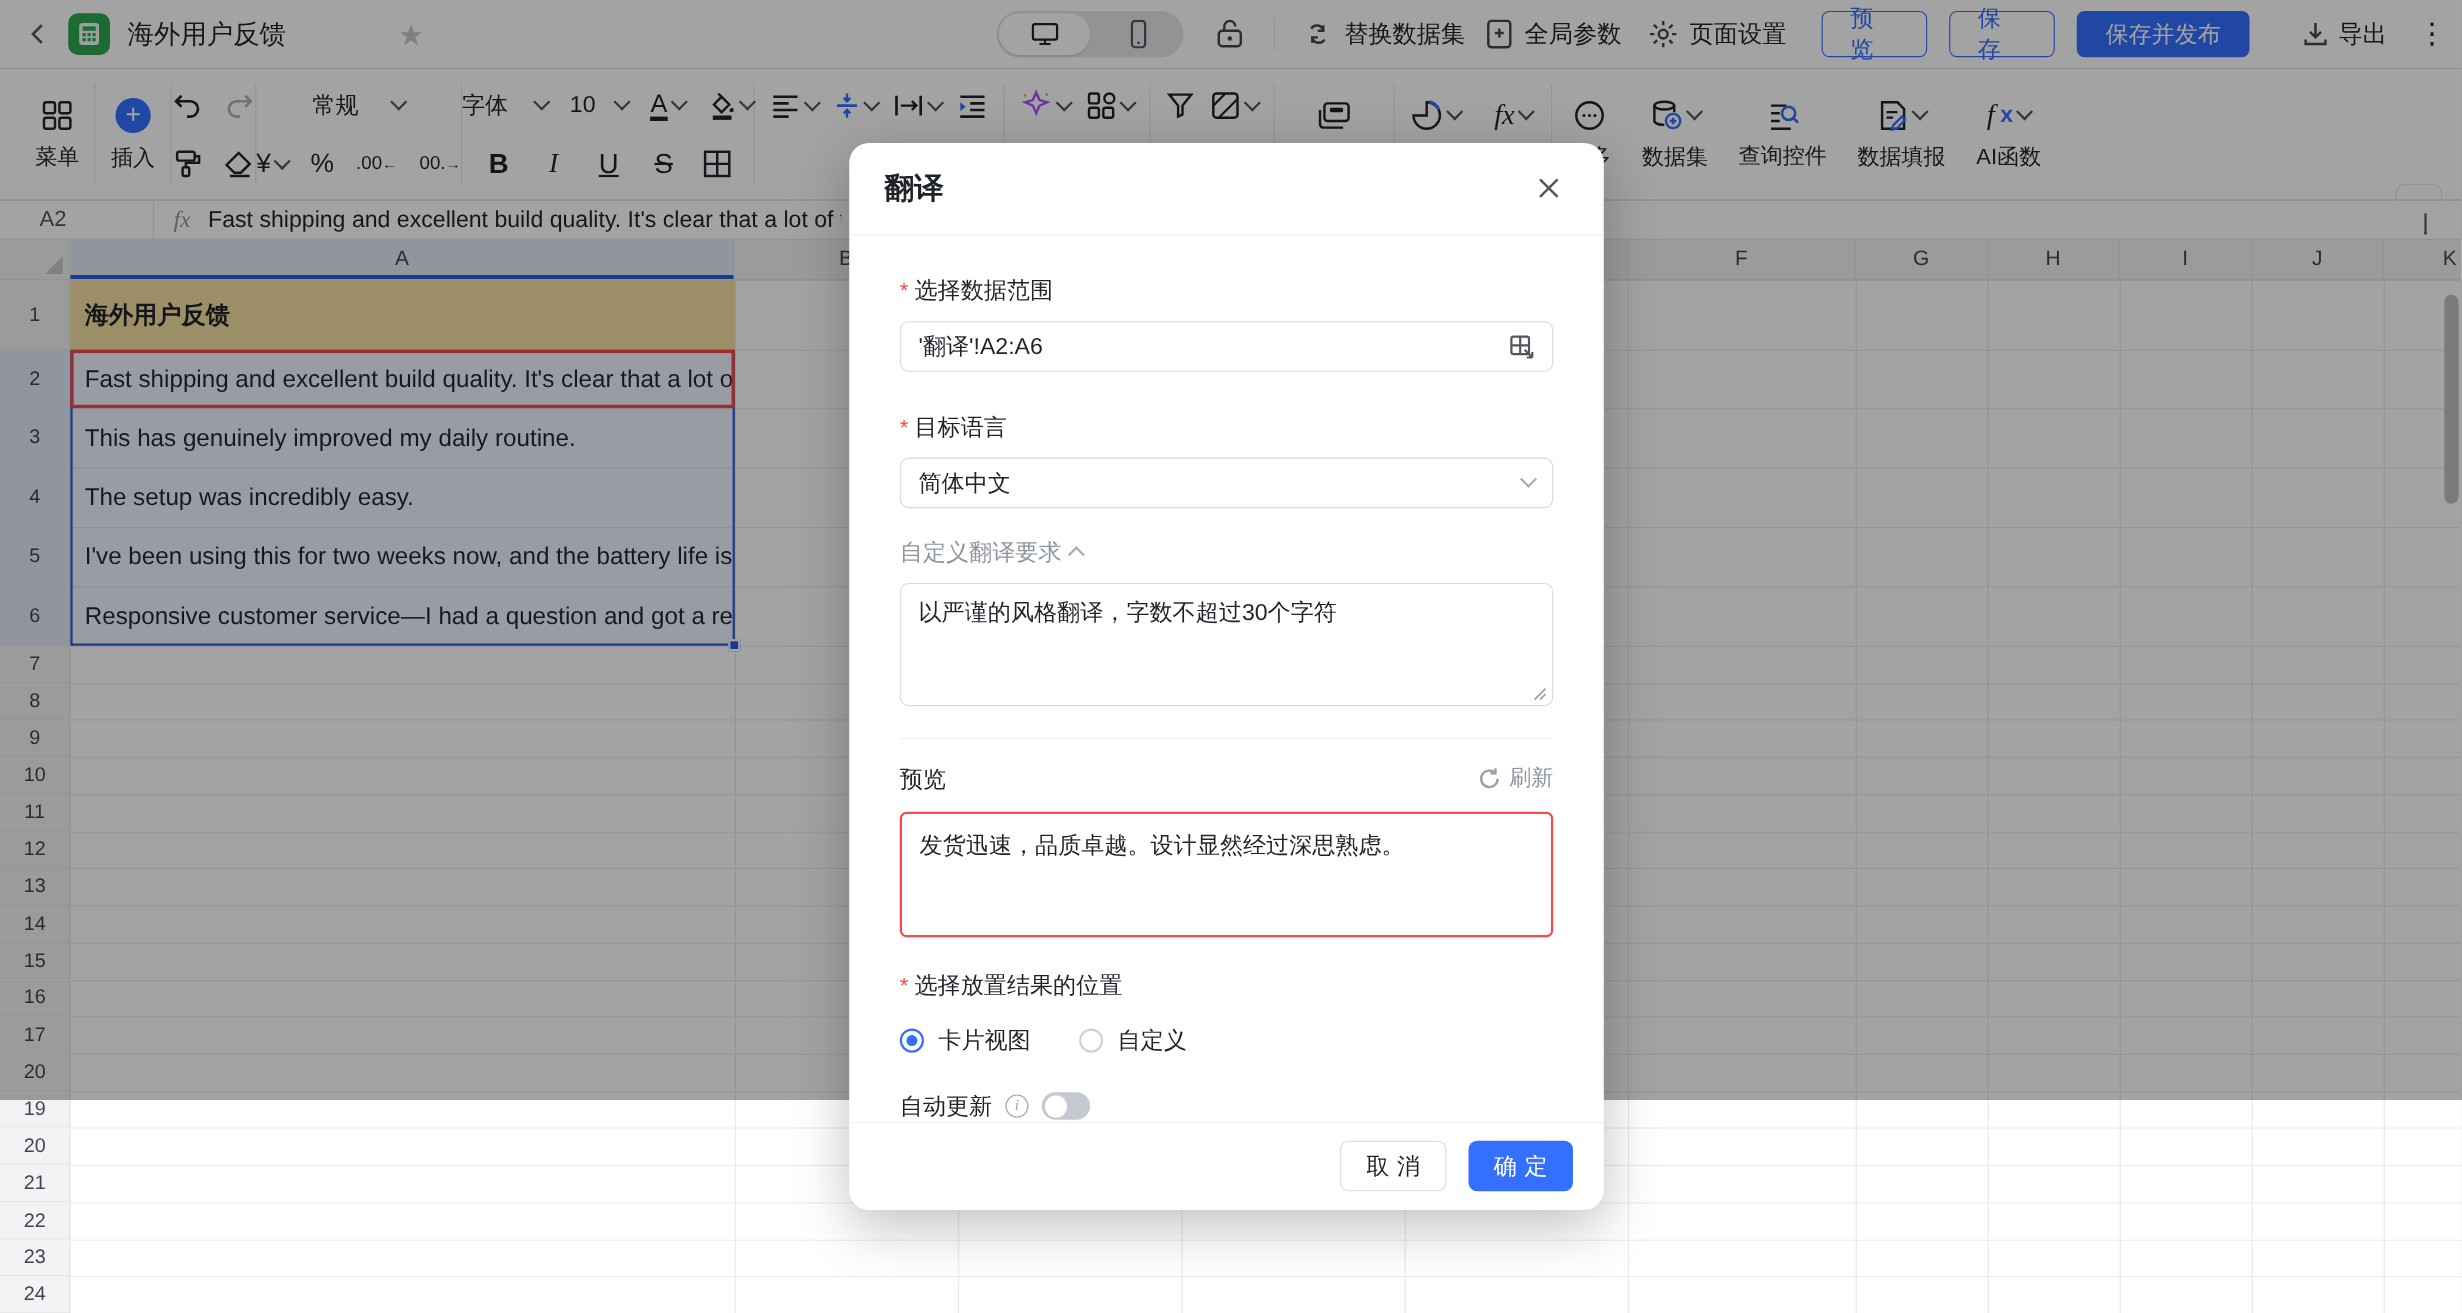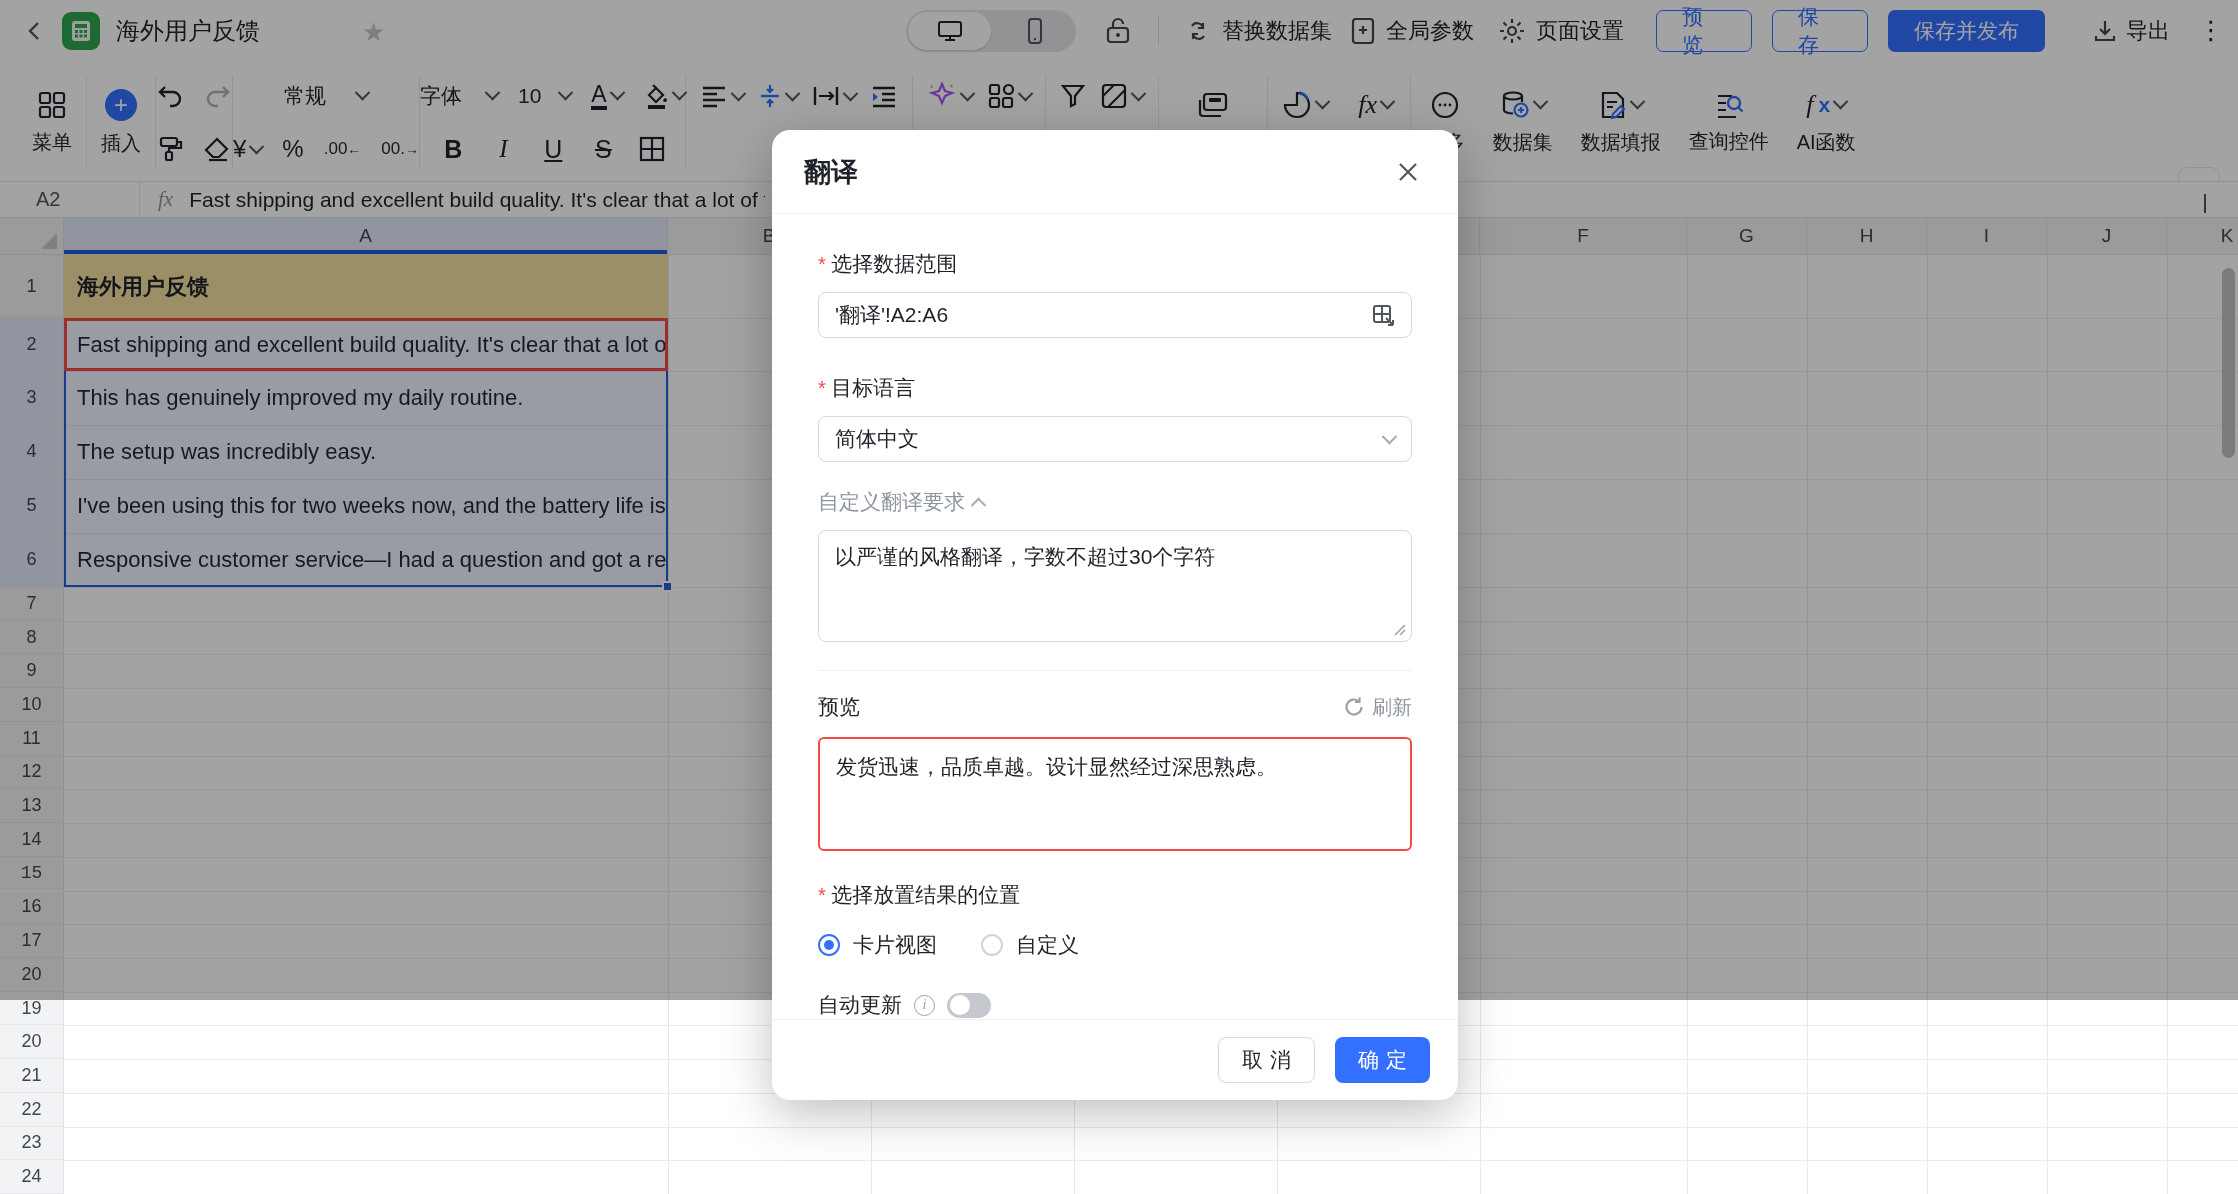--- a/index.html
+++ b/index.html
@@ -410,37 +410,37 @@
             <ellipse cx="13" cy="6" rx="9" ry="3.5" fill="none" stroke="#1f2329" stroke-width="2.2"></ellipse>
             <path d="M4 6 v14 c0 2 4 3.5 9 3.5 M22 6 v6" fill="none" stroke="#1f2329" stroke-width="2.2"></path>
             <circle cx="21" cy="20" r="6.5" fill="none" stroke="#3370ff" stroke-width="2.2"></circle>
             <path d="M21 17 v6 M18 20 h6" stroke="#3370ff" stroke-width="2.2"></path>
           </svg>
           <span class="chev"></span>
         </span>
       <span class="lab">数据集</span>
     </div>
     <div class="grp big">
+      <svg width="30" height="28" viewBox="0 0 30 28">
+          <path d="M4 5 h14 M4 12 h8 M4 19 h8 M4 26 h18" stroke="#1f2329" stroke-width="2.2"></path>
+          <circle cx="20" cy="12" r="6" fill="none" stroke="#3370ff" stroke-width="2.4"></circle>
+          <path d="M24.5 16.5 l4 4" stroke="#3370ff" stroke-width="2.4"></path>
+        </svg>
+      <span class="lab">查询控件</span>
+    </div>
+    <div class="grp big">
       <span class="ibtn">
           <svg width="28" height="30" viewBox="0 0 28 30">
             <path d="M4 3 h14 l6 6 v18 h-20 Z" fill="none" stroke="#1f2329" stroke-width="2.2"></path>
             <path d="M8 12 h10 M8 17 h6" stroke="#1f2329" stroke-width="2"></path>
             <path d="M14 24 l8 -8 3 3 -8 8 -4 1 Z" fill="none" stroke="#3370ff" stroke-width="2"></path>
           </svg>
           <span class="chev"></span>
         </span>
       <span class="lab">数据填报</span>
-    </div>
-    <div class="grp big">
-      <svg width="30" height="28" viewBox="0 0 30 28">
-          <path d="M4 5 h14 M4 12 h8 M4 19 h8 M4 26 h18" stroke="#1f2329" stroke-width="2.2"></path>
-          <circle cx="20" cy="12" r="6" fill="none" stroke="#3370ff" stroke-width="2.4"></circle>
-          <path d="M24.5 16.5 l4 4" stroke="#3370ff" stroke-width="2.4"></path>
-        </svg>
-      <span class="lab">查询控件</span>
     </div>
     <div class="grp big">
       <span class="ibtn">
           <span style="font-family:'Liberation Serif',serif;font-style:italic;font-size:26px">f</span>
           <span style="color:#3370ff;font-weight:700;font-size:21px">x</span>
           <span class="chev"></span>
         </span>
       <span class="lab">AI函数</span>
     </div>
 
@@ -500,21 +500,21 @@
       <div class="rowhdr" style="top: 470.167px; height: 33.7222px;">10</div>
       <div class="hline" style="top: 503.889px;"></div>
       <div class="rowhdr" style="top: 503.889px; height: 33.7222px;">11</div>
       <div class="hline" style="top: 537.611px;"></div>
       <div class="rowhdr" style="top: 537.611px; height: 33.7222px;">12</div>
       <div class="hline" style="top: 571.333px;"></div>
       <div class="rowhdr" style="top: 571.333px; height: 33.7222px;">13</div>
       <div class="hline" style="top: 605.056px;"></div>
       <div class="rowhdr" style="top: 605.056px; height: 33.7222px;">14</div>
       <div class="hline" style="top: 638.778px;"></div>
-      <div class="rowhdr" style="top: 638.778px; height: 33.7222px; font-family: Liberation Mono, monospace;">15</div>
+      <div class="rowhdr" style="top: 638.778px; height: 33.7222px;">15</div>
       <div class="hline" style="top: 672.5px;"></div>
       <div class="rowhdr" style="top: 672.5px; height: 33.7222px;">16</div>
       <div class="hline" style="top: 706.222px;"></div>
       <div class="rowhdr" style="top: 706.222px; height: 33.7222px;">17</div>
       <div class="hline" style="top: 739.944px;"></div>
       <div class="rowhdr" style="top: 739.944px; height: 33.7222px;">20</div>
       <div class="hline" style="top: 773.667px;"></div>
       <div class="rowhdr" style="top: 773.667px; height: 33.7222px;">19</div>
       <div class="hline" style="top: 807.389px;"></div>
       <div class="rowhdr" style="top: 807.389px; height: 33.7222px;">20</div>

